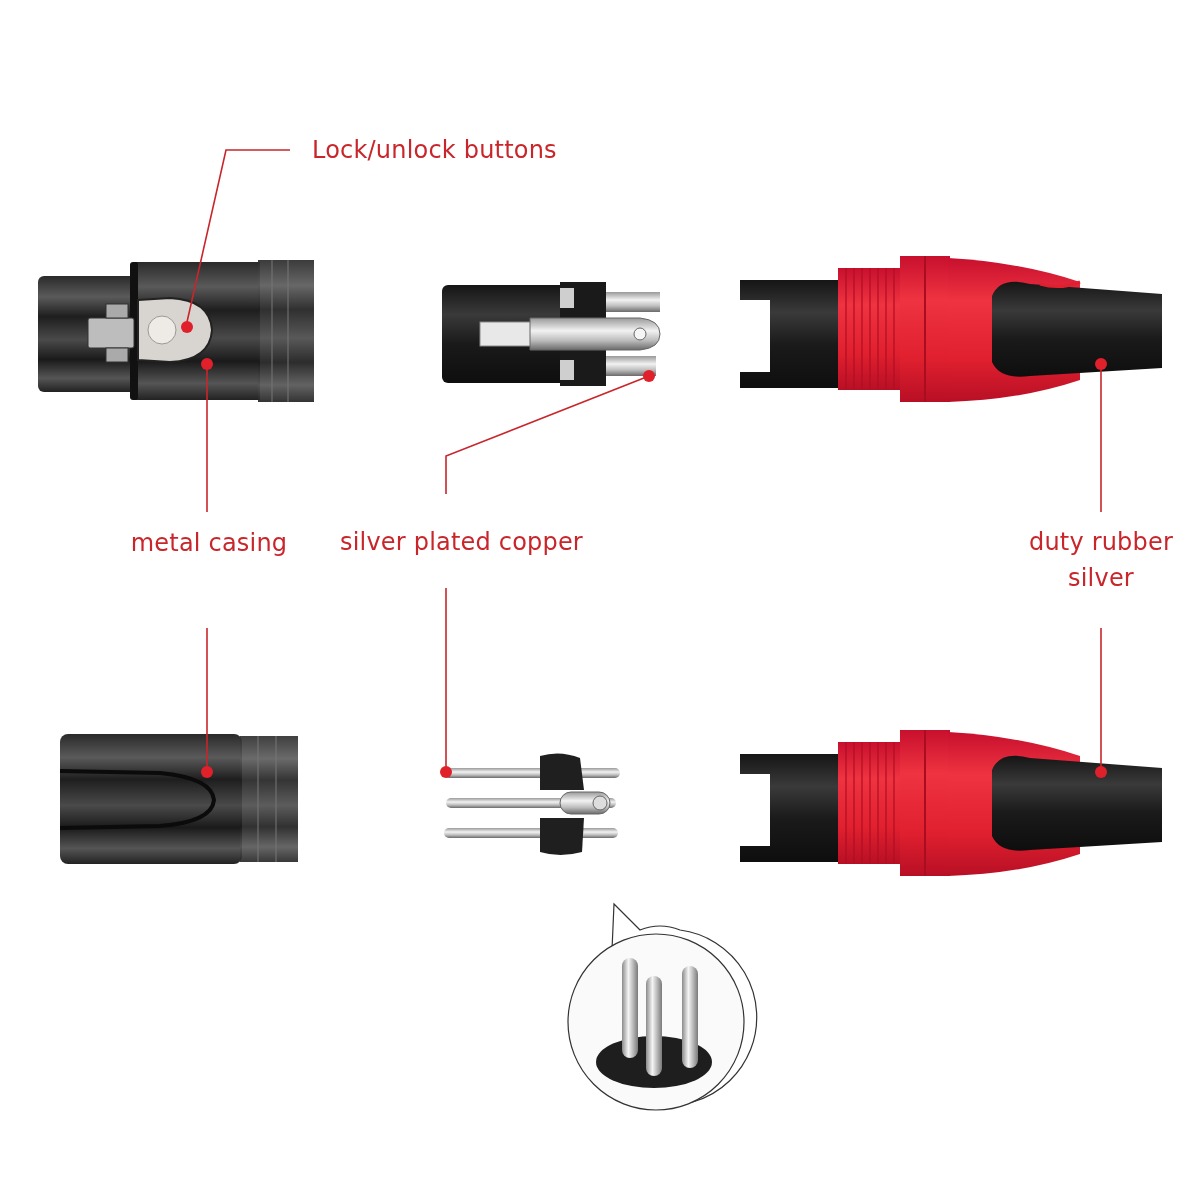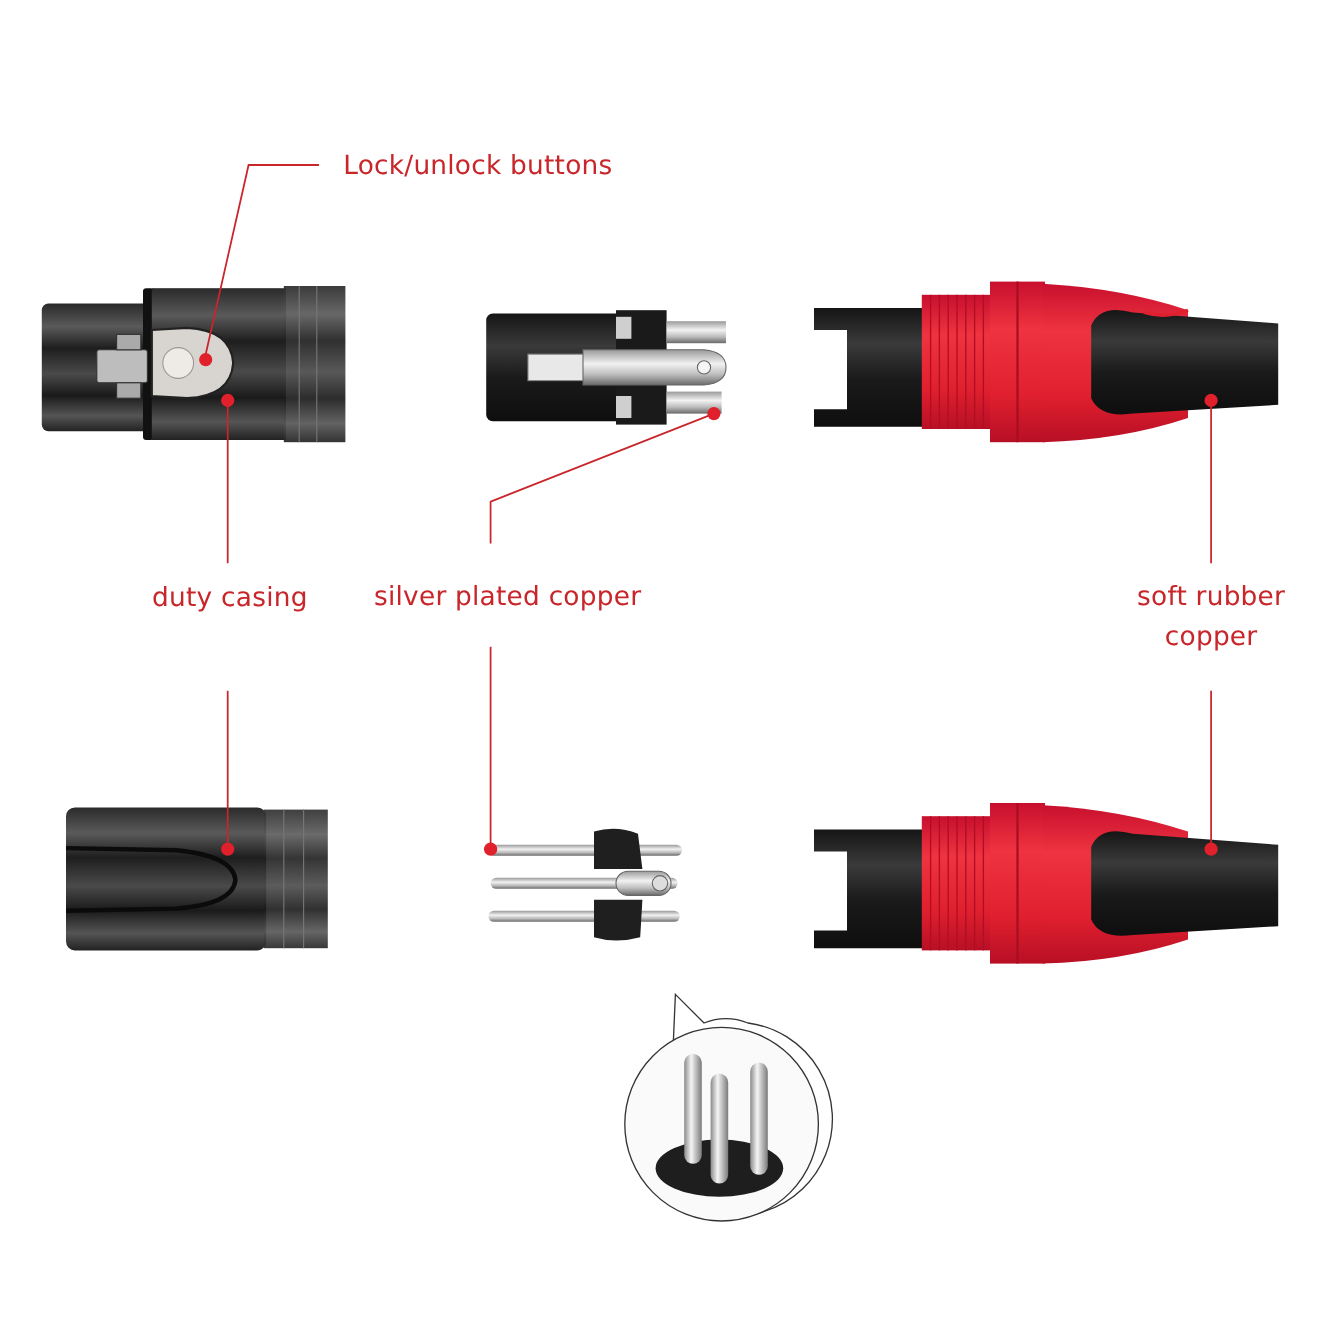--- a/index.html
+++ b/index.html
@@ -156,23 +156,23 @@
     <circle cx="649" cy="376" r="6"></circle>
     <circle cx="446" cy="772" r="6"></circle>
     <circle cx="1101" cy="364" r="6"></circle>
     <circle cx="1101" cy="772" r="6"></circle>
   </g>
 </svg>
 
 <div class="label" style="left:312px; top:132px;">Lock/unlock buttons</div>
 
 <div class="label" style="left:120px; top:525px; width:178px;">
-  <div>duty casing</div>
+  <div>metal casing</div>
 </div>
 
 <div class="label" style="left:340px; top:524px;">silver plated copper</div>
 
 <div class="label" style="left:1022px; top:524px; width:158px;">
-  <div>soft rubber</div>
-  <div>copper</div>
+  <div>duty rubber</div>
+  <div>silver</div>
 </div>
 
 </div>
 
 </body></html>

